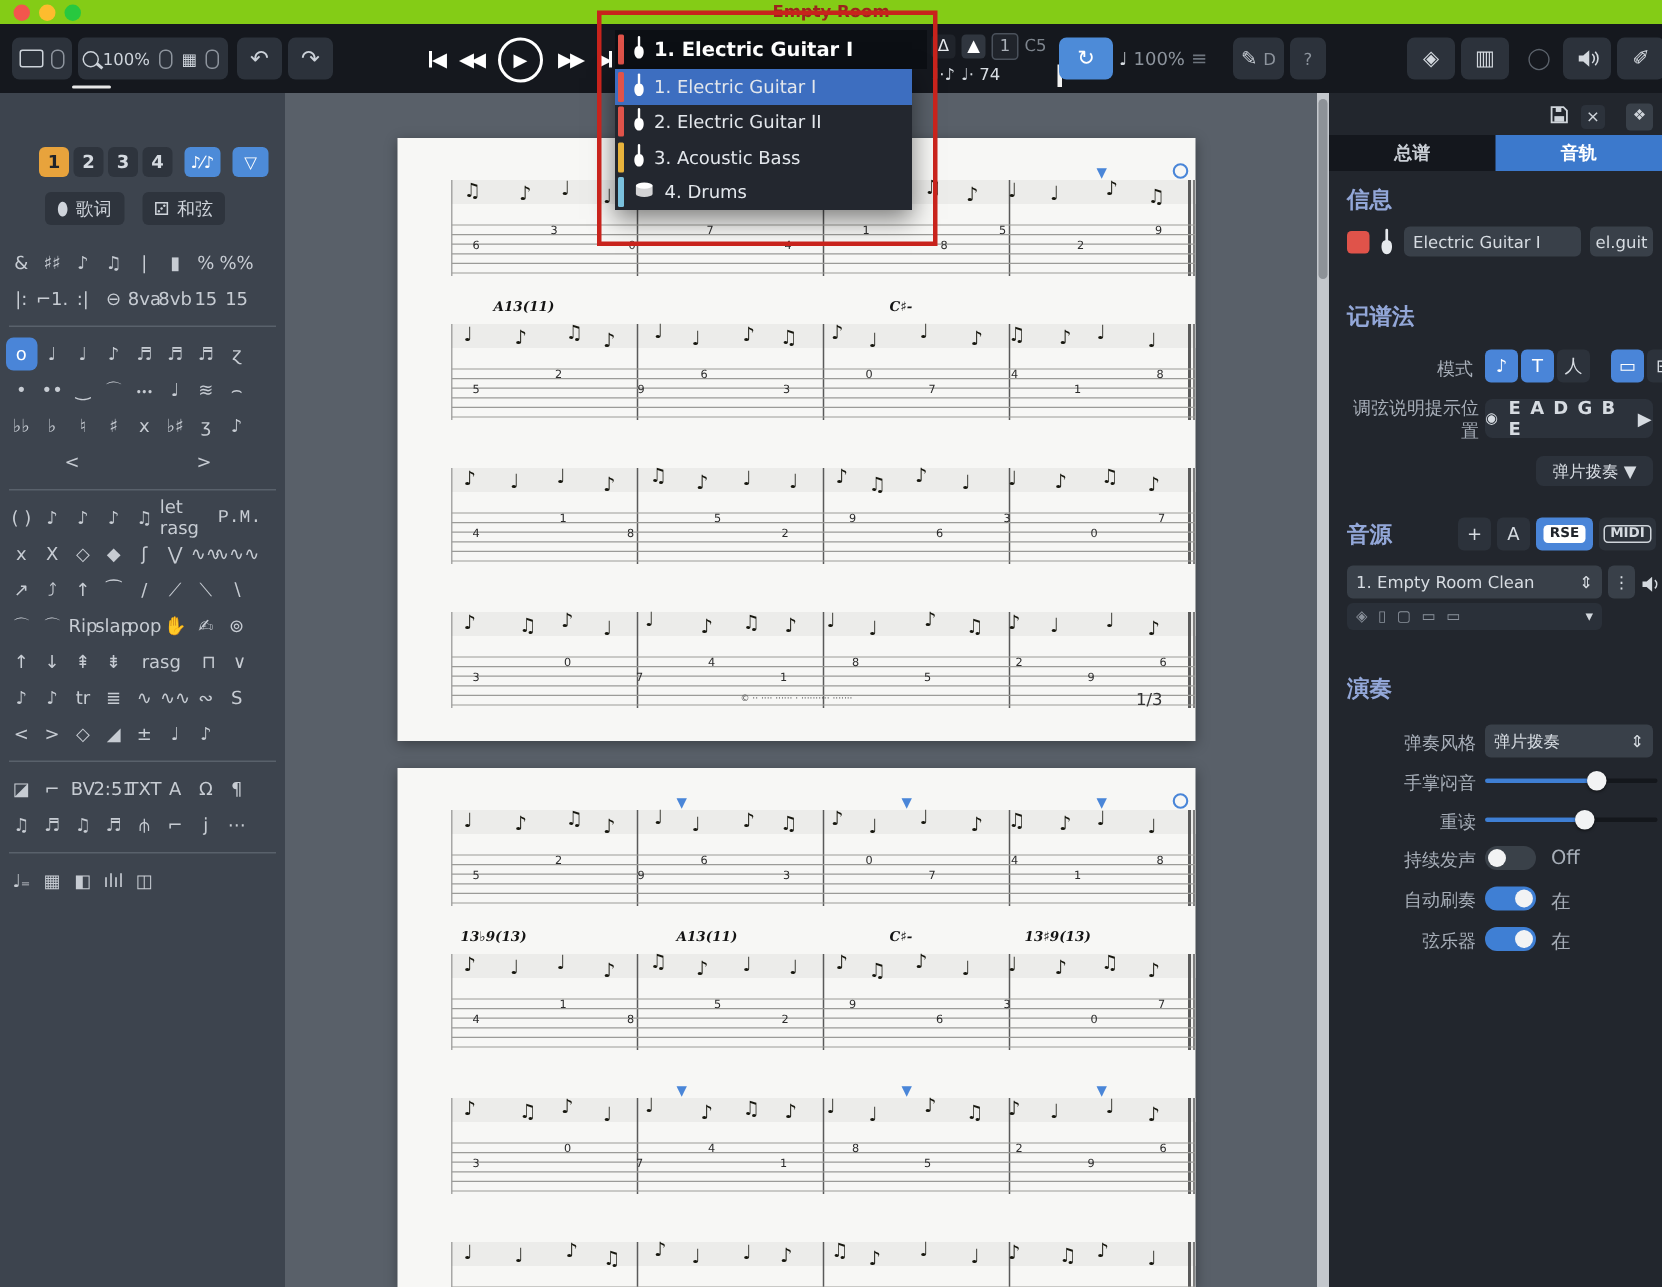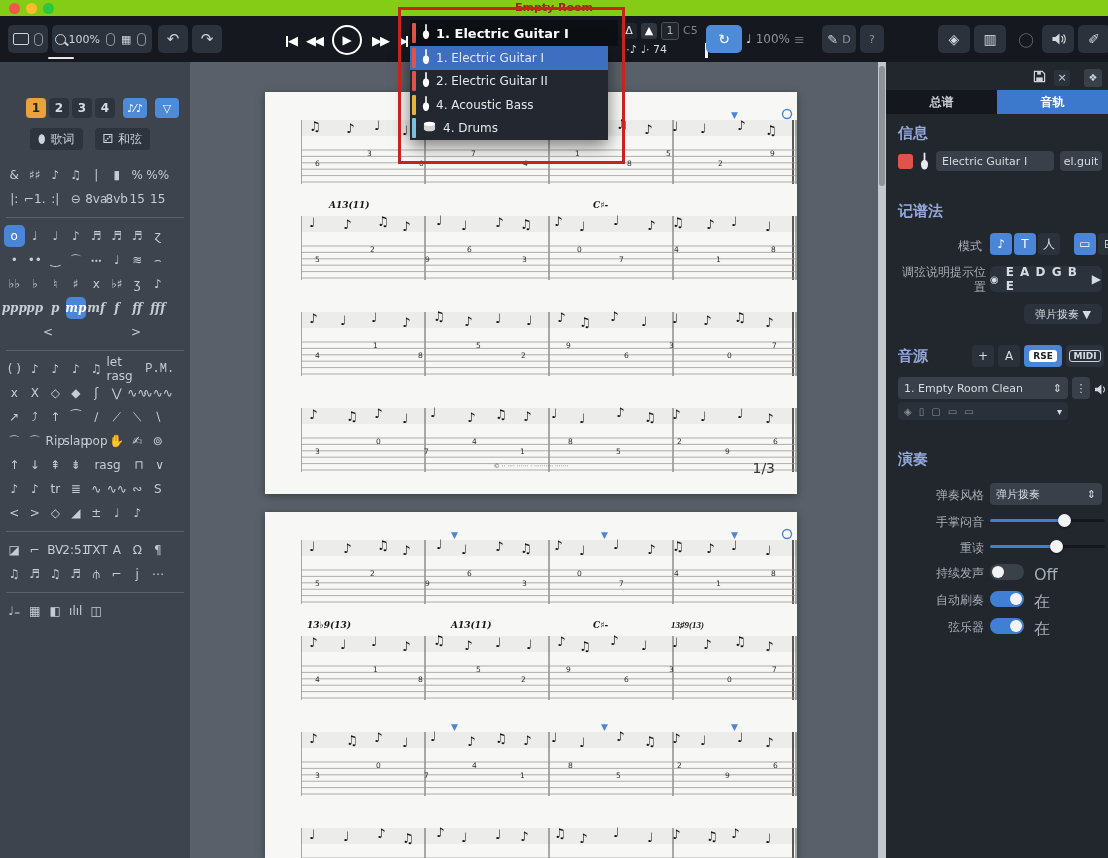--- a/index.html
+++ b/index.html
@@ -56,21 +56,21 @@
   .pcell{height:22px;display:flex;align-items:center;justify-content:center;color:#c7ccd3;font-size:12px;border-radius:5px;flex:none;}
   .pcell.sel{background:#4a85d8;color:#fff;}
   .pcell.dyn{font-family:"DejaVu Serif","Liberation Serif",serif;font-style:italic;font-weight:bold;}
   .pdivider{height:1px;background:#59616b;margin:7px 2px;}
   
   .score{position:absolute;left:190px;top:62px;width:688px;height:796px;background:#596069;}
   .page{position:absolute;left:75px;width:532px;background:#f7f7f5;box-shadow:0 2px 8px rgba(0,0,0,.35);}
   .system{position:relative;margin:0 18px;}
   .chordlbl{position:absolute;top:-2px;font-size:9px;font-weight:bold;font-style:italic;color:#141414;font-family:"DejaVu Serif","Liberation Serif",serif;}
   .pfooter{position:absolute;left:0;width:532px;display:flex;justify-content:center;font-size:6px;color:#555;}
-  .pnum{position:absolute;right:22px;font-size:14px;color:#333;}
+  .pnum{position:absolute;right:22px;font-size:11px;color:#333;}
   .scroll{position:absolute;left:878px;top:62px;width:8px;height:796px;background:#c3c7cc;}
   .scrollthumb{position:absolute;left:1px;top:4px;width:6px;height:120px;background:#8d9298;border-radius:3px;}
   
   .rpanel{position:absolute;left:886px;top:62px;width:222px;height:796px;background:#22262d;}
   .ricons{position:absolute;right:6px;top:6px;display:flex;gap:8px;align-items:center;color:#cfd4da;}
   .rtabs{position:absolute;left:0;top:28px;width:222px;height:24px;display:flex;background:#14171d;}
   .rtab{flex:1;display:flex;align-items:center;justify-content:center;font-size:12px;font-weight:bold;color:#c9ced5;}
   .rtab.sel{background:#3c79cc;color:#fff;}
   .sectitle{position:absolute;left:12px;font-size:15px;font-weight:bold;color:#93a7d8;}
   .plabel{position:absolute;font-size:12px;color:#a7aeb8;text-align:right;}
@@ -78,21 +78,21 @@
   .modebtn{width:22px;height:22px;border-radius:4px;background:#2c323b;color:#d6dbe1;display:flex;align-items:center;justify-content:center;font-size:12px;}
   .modebtn.on{background:#4a85d8;color:#fff;}
   .pillbtn{position:absolute;background:#2c323b;border-radius:5px;color:#d6dbe1;font-size:12px;display:flex;align-items:center;justify-content:center;}
   .slider{position:absolute;width:115px;height:3px;background:#14171c;border-radius:2px;}
   .slider .fill{position:absolute;left:0;top:0;height:3px;background:#3f7fd4;border-radius:2px;}
   .slider .thumb{position:absolute;top:-5px;width:13px;height:13px;border-radius:50%;background:#f2f3f4;box-shadow:0 1px 2px rgba(0,0,0,.5);}
   .toggle{position:absolute;width:34px;height:16px;border-radius:8px;background:#3a4149;}
   .toggle.on{background:#3f7fd4;}
   .toggle .knob{position:absolute;top:2px;left:2px;width:12px;height:12px;border-radius:50%;background:#f2f3f4;}
   .toggle.on .knob{left:20px;}
-  .statetxt{position:absolute;font-size:16px;color:#a7aeb8;}
+  .statetxt{position:absolute;font-size:13px;color:#a7aeb8;}
 </style>
 </head>
 <body>
 
 <div id="app">
 
   <div class="titlebar">
     <span class="tl" style="left:9px;background:#f2564d;"></span>
     <span class="tl" style="left:26px;background:#fdbc2e;"></span>
     <span class="tl" style="left:43px;background:#28c83f;"></span>
@@ -236,30 +236,20 @@
         </div>
         <div class="prow">
           <div class="pcell" style="width: 20.5px;">♭♭</div>
           <div class="pcell" style="width: 20.5px;">♭</div>
           <div class="pcell" style="width: 20.5px;">♮</div>
           <div class="pcell" style="width: 20.5px;">♯</div>
           <div class="pcell" style="width: 20.5px;">x</div>
           <div class="pcell" style="width: 20.5px;">♭♯</div>
           <div class="pcell" style="width: 20.5px;">ʒ</div>
           <div class="pcell" style="width: 20.5px;">♪</div>
-        </div>
-        <div class="prow">
-          <div class="pcell dyn" style="width: 20.5px;">ppp</div>
-          <div class="pcell dyn" style="width: 20.5px;">pp</div>
-          <div class="pcell dyn" style="width: 20.5px;">p</div>
-          <div class="pcell sel dyn" style="width: 20.5px;">mp</div>
-          <div class="pcell dyn" style="width: 20.5px;">mf</div>
-          <div class="pcell dyn" style="width: 20.5px;">f</div>
-          <div class="pcell dyn" style="width: 20.5px;">ff</div>
-          <div class="pcell dyn" style="width: 20.5px;">fff</div>
         </div>
         <div class="prow">
           <div class="pcell" style="width: 88px;">&lt;</div>
           <div class="pcell" style="width: 88px;">&gt;</div>
         </div>
         <div class="pdivider"></div>
         <div class="prow">
           <div class="pcell" style="width: 20.5px;">( )</div>
           <div class="pcell" style="width: 20.5px;">♪</div>
           <div class="pcell" style="width: 20.5px;">♪</div>
@@ -610,21 +600,21 @@
             <text x="14" y="60" font-size="7.5" fill="#2c2c2c" font-family="DejaVu Sans">4</text>
             <text x="72" y="50" font-size="7.5" fill="#2c2c2c" font-family="DejaVu Sans">1</text>
             <text x="117" y="60" font-size="7.5" fill="#2c2c2c" font-family="DejaVu Sans">8</text>
             <text x="175" y="50" font-size="7.5" fill="#2c2c2c" font-family="DejaVu Sans">5</text>
             <text x="220" y="60" font-size="7.5" fill="#2c2c2c" font-family="DejaVu Sans">2</text>
             <text x="265" y="50" font-size="7.5" fill="#2c2c2c" font-family="DejaVu Sans">9</text>
             <text x="323" y="60" font-size="7.5" fill="#2c2c2c" font-family="DejaVu Sans">6</text>
             <text x="368" y="50" font-size="7.5" fill="#2c2c2c" font-family="DejaVu Sans">3</text>
             <text x="426" y="60" font-size="7.5" fill="#2c2c2c" font-family="DejaVu Sans">0</text>
             <text x="471" y="50" font-size="7.5" fill="#2c2c2c" font-family="DejaVu Sans">7</text>
-          </svg><span class="chordlbl" style="left: 6px;">13♭9(13)</span><span class="chordlbl" style="left: 150px;">A13(11)</span><span class="chordlbl" style="left: 292px;">C♯-</span><span class="chordlbl" style="left: 370px; font-family: Liberation Serif, serif;">13♯9(13)</span></div>
+          </svg><span class="chordlbl" style="left: 6px;">13♭9(13)</span><span class="chordlbl" style="left: 150px;">A13(11)</span><span class="chordlbl" style="left: 292px;">C♯-</span><span class="chordlbl" style="left: 382px;">13♯9(13)</span></div>
         <div class="system" style="position: absolute; left: 18px; top: 206px;"><svg width="496" height="86" viewBox="0 0 496 86">
             <rect x="0" y="14" width="496" height="16" fill="#ececea"></rect>
             <line x1="0" y1="14" x2="0" y2="78" stroke="#5a5a5a" stroke-width="1"></line>
             <line x1="124" y1="14" x2="124" y2="78" stroke="#5a5a5a" stroke-width="1"></line>
             <line x1="248" y1="14" x2="248" y2="78" stroke="#5a5a5a" stroke-width="1"></line>
             <line x1="372" y1="14" x2="372" y2="78" stroke="#5a5a5a" stroke-width="1"></line>
             <line x1="495" y1="14" x2="495" y2="78" stroke="#5a5a5a" stroke-width="1"></line>
             <line x1="492" y1="14" x2="492" y2="78" stroke="#5a5a5a" stroke-width="2"></line>
             <text x="8" y="25" font-size="13" fill="#17170f" font-family="DejaVu Sans">♪</text>
             <text x="45" y="27" font-size="13" fill="#17170f" font-family="DejaVu Sans">♫</text>
@@ -854,21 +844,21 @@
             <path d="M4.5 8 C7.5 8 8 10.5 8 12.5 C8 15.5 6.5 17.5 4.5 17.5 C2.5 17.5 1 15.5 1 12.5 C1 10.5 1.5 8 4.5 8 Z" fill="#fff"></path>
           </svg></span>
         <span>2. Electric Guitar II</span>
       </div>
       <div class="dd-item">
         <span class="dd-colorbar" style="background: rgb(232, 179, 60);"></span>
         <span style="margin-right: 6px;"><svg width="8" height="17" viewBox="0 0 9 18">
             <rect x="3.6" y="0.5" width="1.8" height="9" rx="0.9" fill="#fff"></rect>
             <path d="M4.5 8 C7.5 8 8 10.5 8 12.5 C8 15.5 6.5 17.5 4.5 17.5 C2.5 17.5 1 15.5 1 12.5 C1 10.5 1.5 8 4.5 8 Z" fill="#fff"></path>
           </svg></span>
-        <span>4. Acoustic Bass</span>
+        <span>3. Acoustic Bass</span>
       </div>
       <div class="dd-item">
         <span class="dd-colorbar" style="background: rgb(122, 192, 221);"></span>
         <span style="margin-right: 6px;"><svg width="15" height="13" viewBox="0 0 16 14">
             <ellipse cx="8" cy="4" rx="6" ry="2.2" fill="#fff"></ellipse>
             <path d="M2 4 v6 a6 2.2 0 0 0 12 0 v-6 Z" fill="#fff" opacity="0.8"></path>
           </svg></span>
         <span>4. Drums</span>
       </div>
     </div>

